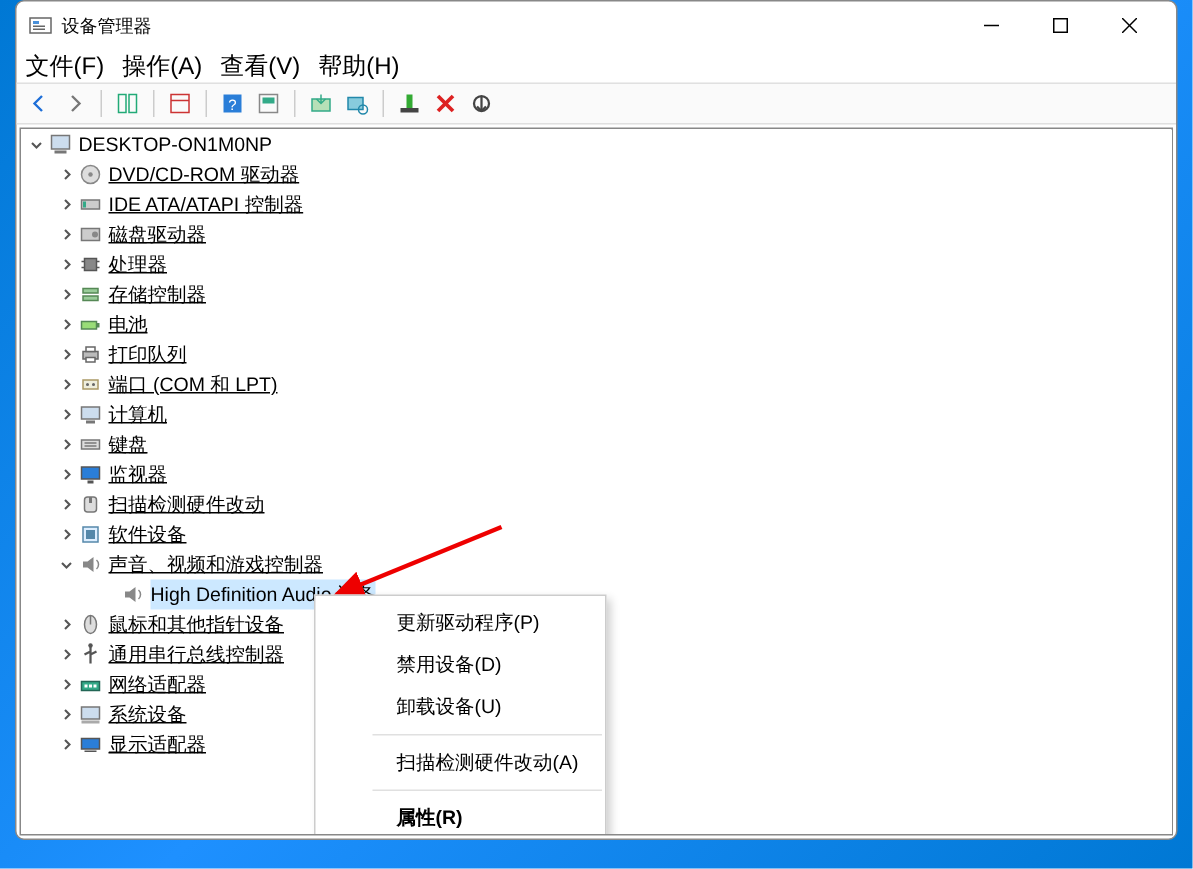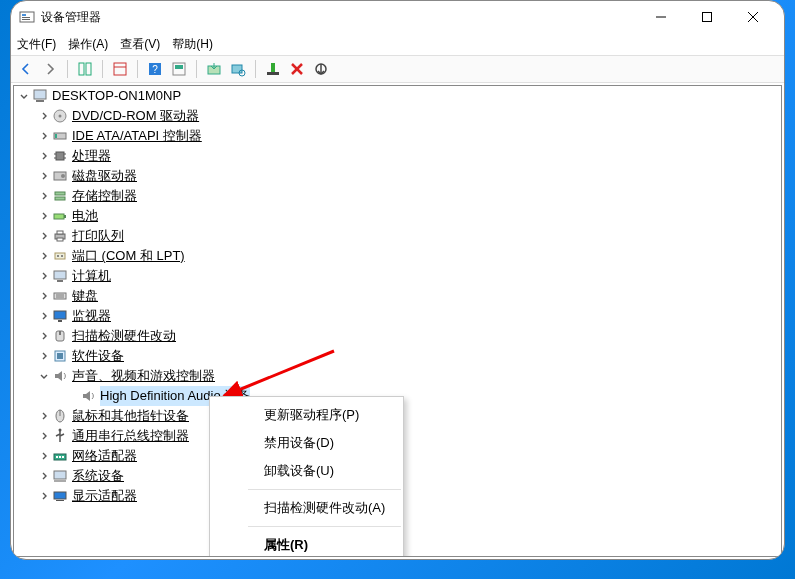--- a/index.html
+++ b/index.html
@@ -1,27 +1,27 @@
 <!DOCTYPE html>
 <html><head>
 <meta charset="utf-8">
 <style>
   * { box-sizing: border-box; margin: 0; padding: 0; font-family: "Segoe UI", "Microsoft YaHei", sans-serif; }
   body { background: linear-gradient(135deg, #0078d4 0%, #1e90ff 50%, #0078d4 100%); width: 795px; height: 579px; overflow: hidden; position: relative; }
   .window {
     position: absolute; left: 10px; top: 0; width: 775px; height: 560px;
-    background: #fff; border: 1px solid #888; border-radius: 16px; overflow: hidden;
+    background: #fff; border: 1px solid #888; border-radius: 6px; overflow: hidden;
     display: flex; flex-direction: column;
   }
   .titlebar { height: 32px; display: flex; align-items: center; padding: 0 8px; font-size: 12px; color: #000; }
   .titlebar .titleicon { width: 16px; height: 16px; margin-right: 6px; display:inline-flex; }
   .titlebar .spacer { flex: 1; }
   .winbtn { width: 46px; height: 30px; display: flex; align-items: center; justify-content: center; cursor: default; }
   .winbtn svg { width: 10px; height: 10px; }
-  .menubar { height: 22px; display: flex; align-items: center; padding: 0 6px; font-size: 12px; gap: 12px; }
+  .menubar { height: 22px; display: flex; align-items: center; padding: 0 6px; font-size: 16px; gap: 12px; }
   .menubar span { cursor: default; }
   .toolbar { height: 28px; border-top: 1px solid #e0e0e0; border-bottom: 1px solid #e0e0e0; display: flex; align-items: center; padding: 0 4px; gap: 2px; background: #fafafa; }
   .toolbar .sep { width: 1px; height: 18px; background: #ccc; margin: 0 4px; }
   .tb { width: 22px; height: 22px; display: flex; align-items: center; justify-content: center; border: 1px solid transparent; border-radius: 2px; }
   .tb svg { width: 16px; height: 16px; }
   .tree { flex: 1; border: 1px solid #888; margin: 2px; overflow: auto; font-size: 13px; color: #000; background: #fff; position: relative; }
   .node { display: flex; align-items: center; height: 20px; line-height: 20px; white-space: nowrap; cursor: default; }
   .indent0 { padding-left: 4px; }
   .indent1 { padding-left: 24px; text-decoration: underline; }
   .indent2 { padding-left: 52px; }
@@ -197,42 +197,42 @@
         <span>IDE ATA/ATAPI 控制器</span>
       </div>
       <div class="node indent1">
         <span class="chev">
           <svg viewBox="0 0 8 8">
             <path d="M3 1 L6 4 L3 7" fill="none" stroke="#555" stroke-width="1.4"></path>
           </svg>
         </span>
         <span class="nicon">
           <svg viewBox="0 0 16 16">
+            <rect x="2" y="4" width="12" height="8" fill="#ccc" stroke="#777"></rect>
+            <circle cx="11" cy="8" r="2" fill="#888"></circle>
+          </svg>
+        </span>
+        <span>磁盘驱动器</span>
+      </div>
+      <div class="node indent1">
+        <span class="chev">
+          <svg viewBox="0 0 8 8">
+            <path d="M3 1 L6 4 L3 7" fill="none" stroke="#555" stroke-width="1.4"></path>
+          </svg>
+        </span>
+        <span class="nicon">
+          <svg viewBox="0 0 16 16">
             <rect x="4" y="4" width="8" height="8" fill="#888" stroke="#555"></rect>
             <line x1="2" y1="6" x2="4" y2="6" stroke="#555"></line>
             <line x1="2" y1="10" x2="4" y2="10" stroke="#555"></line>
             <line x1="12" y1="6" x2="14" y2="6" stroke="#555"></line>
             <line x1="12" y1="10" x2="14" y2="10" stroke="#555"></line>
           </svg>
         </span>
         <span>处理器</span>
-      </div>
-      <div class="node indent1">
-        <span class="chev">
-          <svg viewBox="0 0 8 8">
-            <path d="M3 1 L6 4 L3 7" fill="none" stroke="#555" stroke-width="1.4"></path>
-          </svg>
-        </span>
-        <span class="nicon">
-          <svg viewBox="0 0 16 16">
-            <rect x="2" y="4" width="12" height="8" fill="#ccc" stroke="#777"></rect>
-            <circle cx="11" cy="8" r="2" fill="#888"></circle>
-          </svg>
-        </span>
-        <span>磁盘驱动器</span>
       </div>
       <div class="node indent1">
         <span class="chev">
           <svg viewBox="0 0 8 8">
             <path d="M3 1 L6 4 L3 7" fill="none" stroke="#555" stroke-width="1.4"></path>
           </svg>
         </span>
         <span class="nicon">
           <svg viewBox="0 0 16 16">
             <rect x="3" y="4" width="10" height="3" fill="#9c9" stroke="#585"></rect>

